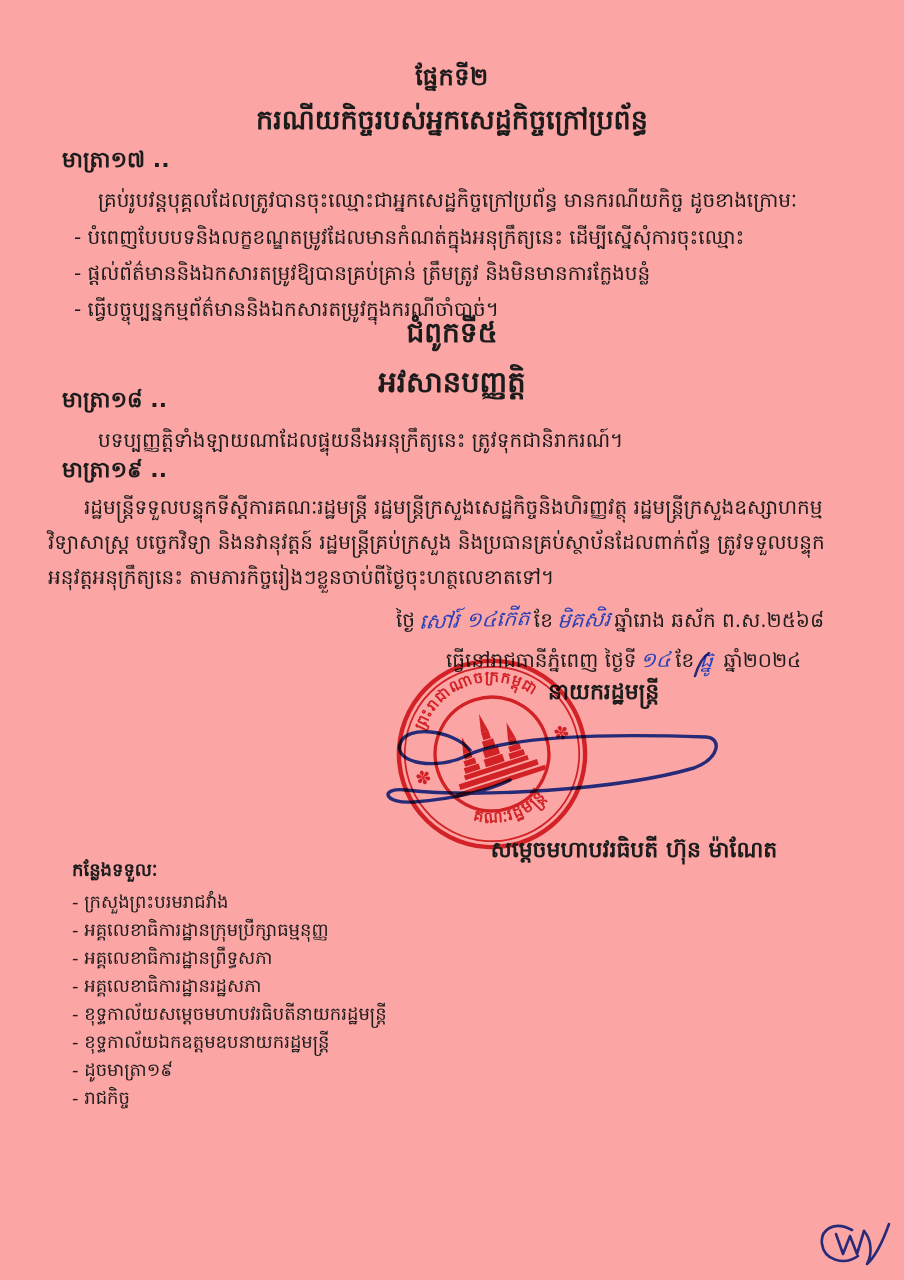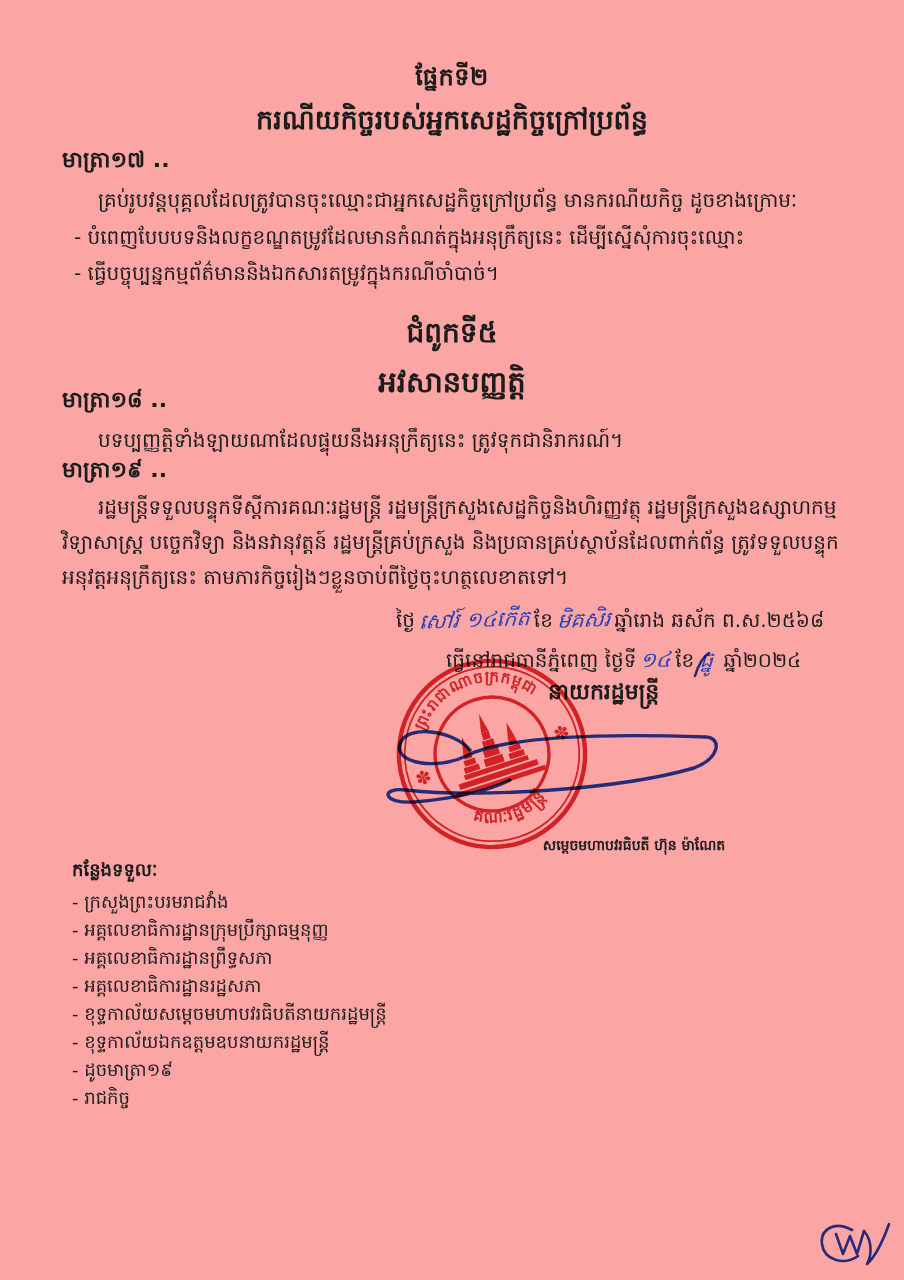--- a/index.html
+++ b/index.html
@@ -27,21 +27,21 @@
   .hand{
     color:#2742b8;
     font-style:italic;
     display:inline-block;
     transform:rotate(-2deg) skewX(-6deg);
     font-size:21px;
     padding:0 4px;
   }
   .hand-wide{padding:0 10px 0 6px;}
   .sig-title{font-size:22px;font-weight:700;}
-  .sig-name{font-size:14px;font-weight:700;text-align:center;width:440px;}
+  .sig-name{font-size:22px;font-weight:700;text-align:center;width:440px;}
   .recips{font-size:18px;line-height:28px;}
   .recips .hdr{font-weight:700;font-size:18px;margin-bottom:2px;}
   .recips ul{list-style:none;margin:4px 0 0 0;padding:0;}
   .footer-num{font-size:16px;color:#2a2a2a;}
   .seal-wrap{mix-blend-mode:multiply;opacity:.93;}
   .sig-wrap{mix-blend-mode:multiply;}
   svg{display:block;}
 </style>
 </head>
 <body>
@@ -50,33 +50,34 @@
 
   <div class="abs center" style="top:62px;">
     <div class="h-part">ផ្នែកទី២</div>
     <div class="h-title">ករណីយកិច្ចរបស់អ្នកសេដ្ឋកិច្ចក្រៅប្រព័ន្ធ</div>
   </div>
 
   <div class="abs art-label" style="top:146px;left:62px;">មាត្រា១៧ ..</div>
   <div class="abs body-text" style="top:183px;left:98px;width:770px;white-space:nowrap;">គ្រប់រូបវន្តបុគ្គលដែលត្រូវបានចុះឈ្មោះជាអ្នកសេដ្ឋកិច្ចក្រៅប្រព័ន្ធ មានករណីយកិច្ច ដូចខាងក្រោមៈ</div>
   <div class="abs bullets" style="top:219px;left:74px;width:790px;">
     <div>- បំពេញបែបបទនិងលក្ខខណ្ឌតម្រូវដែលមានកំណត់ក្នុងអនុក្រឹត្យនេះ ដើម្បីស្នើសុំការចុះឈ្មោះ</div>
+    <div>- ផ្តល់ព័ត៌មាននិងឯកសារតម្រូវឱ្យបានគ្រប់គ្រាន់ ត្រឹមត្រូវ និងមិនមានការក្លែងបន្លំ</div>
     <div>- ធ្វើបច្ចុប្បន្នកម្មព័ត៌មាននិងឯកសារតម្រូវក្នុងករណីចាំបាច់។</div>
   </div>
 
   <div class="abs center" style="top:315px;">
     <div class="chap-num">ជំពូកទី៥</div>
     <div class="chap-title">អវសានបញ្ញត្តិ</div>
   </div>
 
   <div class="abs art-label" style="top:386px;left:62px;">មាត្រា១៨ ..</div>
   <div class="abs body-text" style="top:423px;left:98px;width:770px;">បទប្បញ្ញត្តិទាំងឡាយណាដែលផ្ទុយនឹងអនុក្រឹត្យនេះ ត្រូវទុកជានិរាករណ៍។</div>
 
   <div class="abs art-label" style="top:456px;left:62px;">មាត្រា១៩ ..</div>
-  <div class="abs body-text indent" style="top:490px;left:62px;width:786px;">រដ្ឋមន្ត្រីទទួលបន្ទុកទីស្តីការគណៈរដ្ឋមន្ត្រី រដ្ឋមន្ត្រីក្រសួងសេដ្ឋកិច្ចនិងហិរញ្ញវត្ថុ រដ្ឋមន្ត្រីក្រសួងឧស្សាហកម្ម វិទ្យាសាស្ត្រ បច្ចេកវិទ្យា និងនវានុវត្តន៍ រដ្ឋមន្ត្រីគ្រប់ក្រសួង និងប្រធានគ្រប់ស្ថាប័នដែលពាក់ព័ន្ធ ត្រូវទទួលបន្ទុកអនុវត្តអនុក្រឹត្យនេះ តាមភារកិច្ចរៀងៗខ្លួនចាប់ពីថ្ងៃចុះហត្ថលេខាតទៅ។</div>
+  <div class="abs body-text indent" style="top:490px;left:48px;width:786px;">រដ្ឋមន្ត្រីទទួលបន្ទុកទីស្តីការគណៈរដ្ឋមន្ត្រី រដ្ឋមន្ត្រីក្រសួងសេដ្ឋកិច្ចនិងហិរញ្ញវត្ថុ រដ្ឋមន្ត្រីក្រសួងឧស្សាហកម្ម វិទ្យាសាស្ត្រ បច្ចេកវិទ្យា និងនវានុវត្តន៍ រដ្ឋមន្ត្រីគ្រប់ក្រសួង និងប្រធានគ្រប់ស្ថាប័នដែលពាក់ព័ន្ធ ត្រូវទទួលបន្ទុកអនុវត្តអនុក្រឹត្យនេះ តាមភារកិច្ចរៀងៗខ្លួនចាប់ពីថ្ងៃចុះហត្ថលេខាតទៅ។</div>
 
   <div class="abs dateline" style="top:606px;left:396px;">
     <span>ថ្ងៃ</span><span class="hand">សៅរ៍ ១៤កើត</span><span>ខែ</span><span class="hand">មិគសិរ</span><span>ឆ្នាំរោង ឆស័ក ព.ស.២៥៦៨</span>
   </div>
   <div class="abs dateline" style="top:646px;left:446px;">
     <span>ធ្វើនៅរាជធានីភ្នំពេញ ថ្ងៃទី</span><span class="hand">១៤</span><span>ខែ</span><span class="hand hand-wide">ធ្នូ</span><span>ឆ្នាំ២០២៤</span>
   </div>
 
   <div class="abs sig-title" style="top:678px;left:548px;">នាយករដ្ឋមន្ត្រី</div>
 

